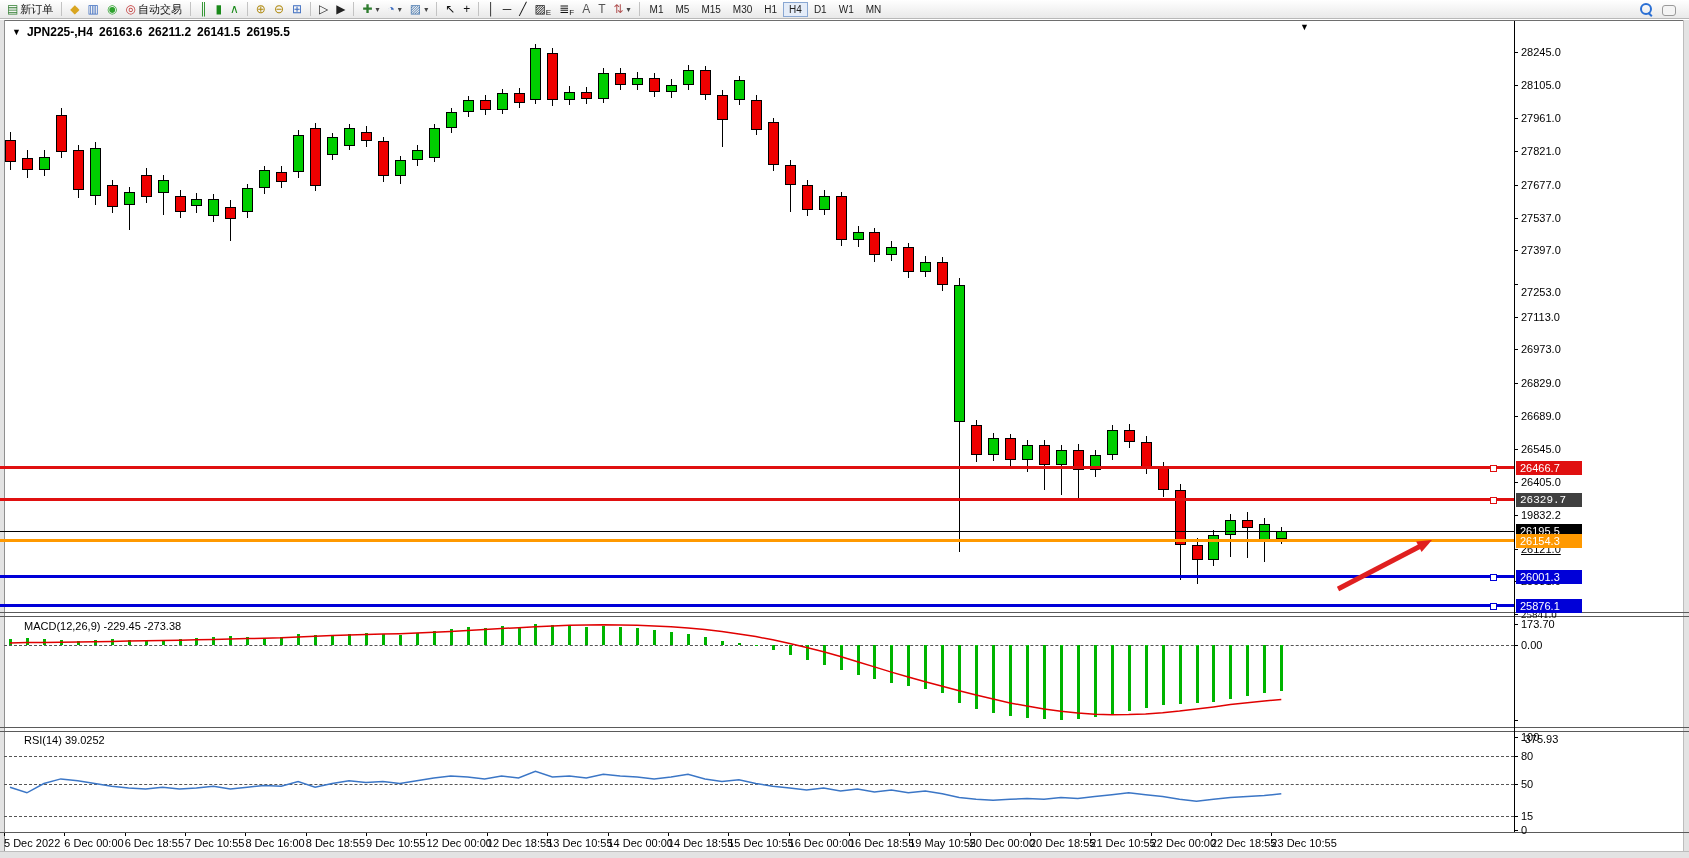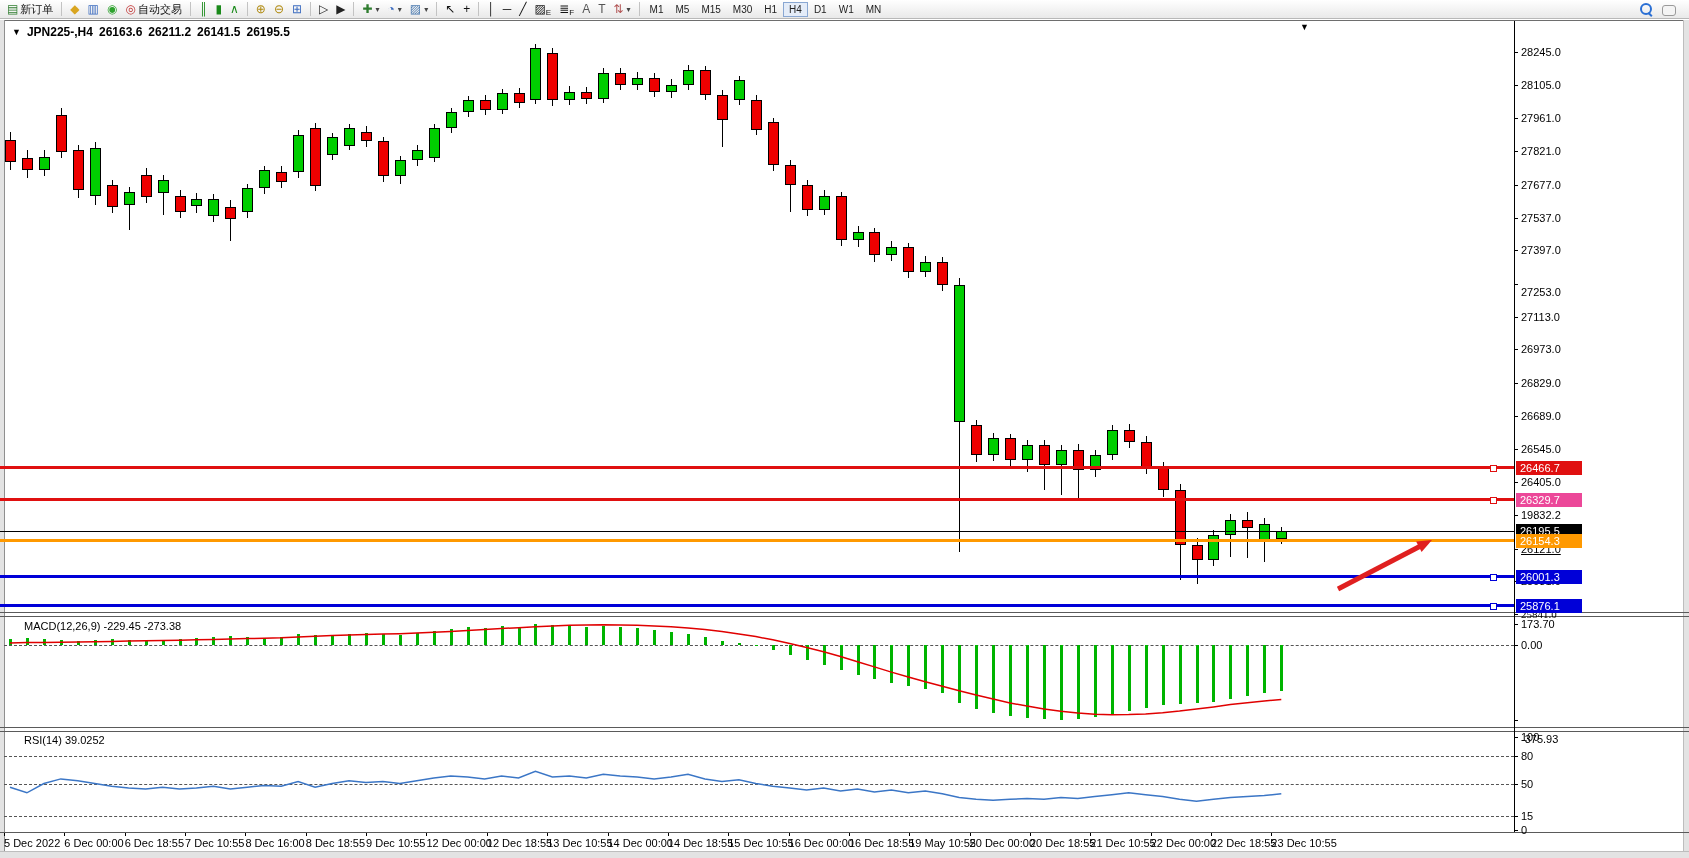--- a/index.html
+++ b/index.html
@@ -440,21 +440,21 @@
   <div class="sep" style="top:727px"></div>
   <div class="sep" style="top:731px"></div>
   <div class="sep" style="top:832px"></div>
 
   <div class="ind-label" style="top:620px">MACD(12,26,9) -229.45 -273.38</div>
   <div class="ind-label" style="top:734px">RSI(14) 39.0252</div>
 
   <div class="paxis-line"></div>
   <div id="priceAxis">
       <div class="badge" style="top: 460.713px; background: rgb(224, 16, 16);">26466.7</div>
-      <div class="badge" style="top: 492.74px; background: #ec4899;">26329.7</div>
+      <div class="badge" style="top: 492.74px; background: #404040; font-family: Liberation Mono, monospace;">26329.7</div>
       <div class="badge" style="top: 524.112px; background: rgb(0, 0, 0);">26195.5</div>
       <div class="badge" style="top: 533.743px; background: rgb(255, 153, 0);">26154.3</div>
       <div class="badge" style="top: 569.51px; background: rgb(0, 0, 216);">26001.3</div>
       <div class="badge" style="top: 598.778px; background: rgb(0, 0, 216);">25876.1</div>
       <div class="ptick" style="top: 52px;"></div>
       <div class="plabel" style="top: 52px;">28245.0</div>
       <div class="ptick" style="top: 84.7278px;"></div>
       <div class="plabel" style="top: 84.7278px;">28105.0</div>
       <div class="ptick" style="top: 118.391px;"></div>
       <div class="plabel" style="top: 118.391px;">27961.0</div>

